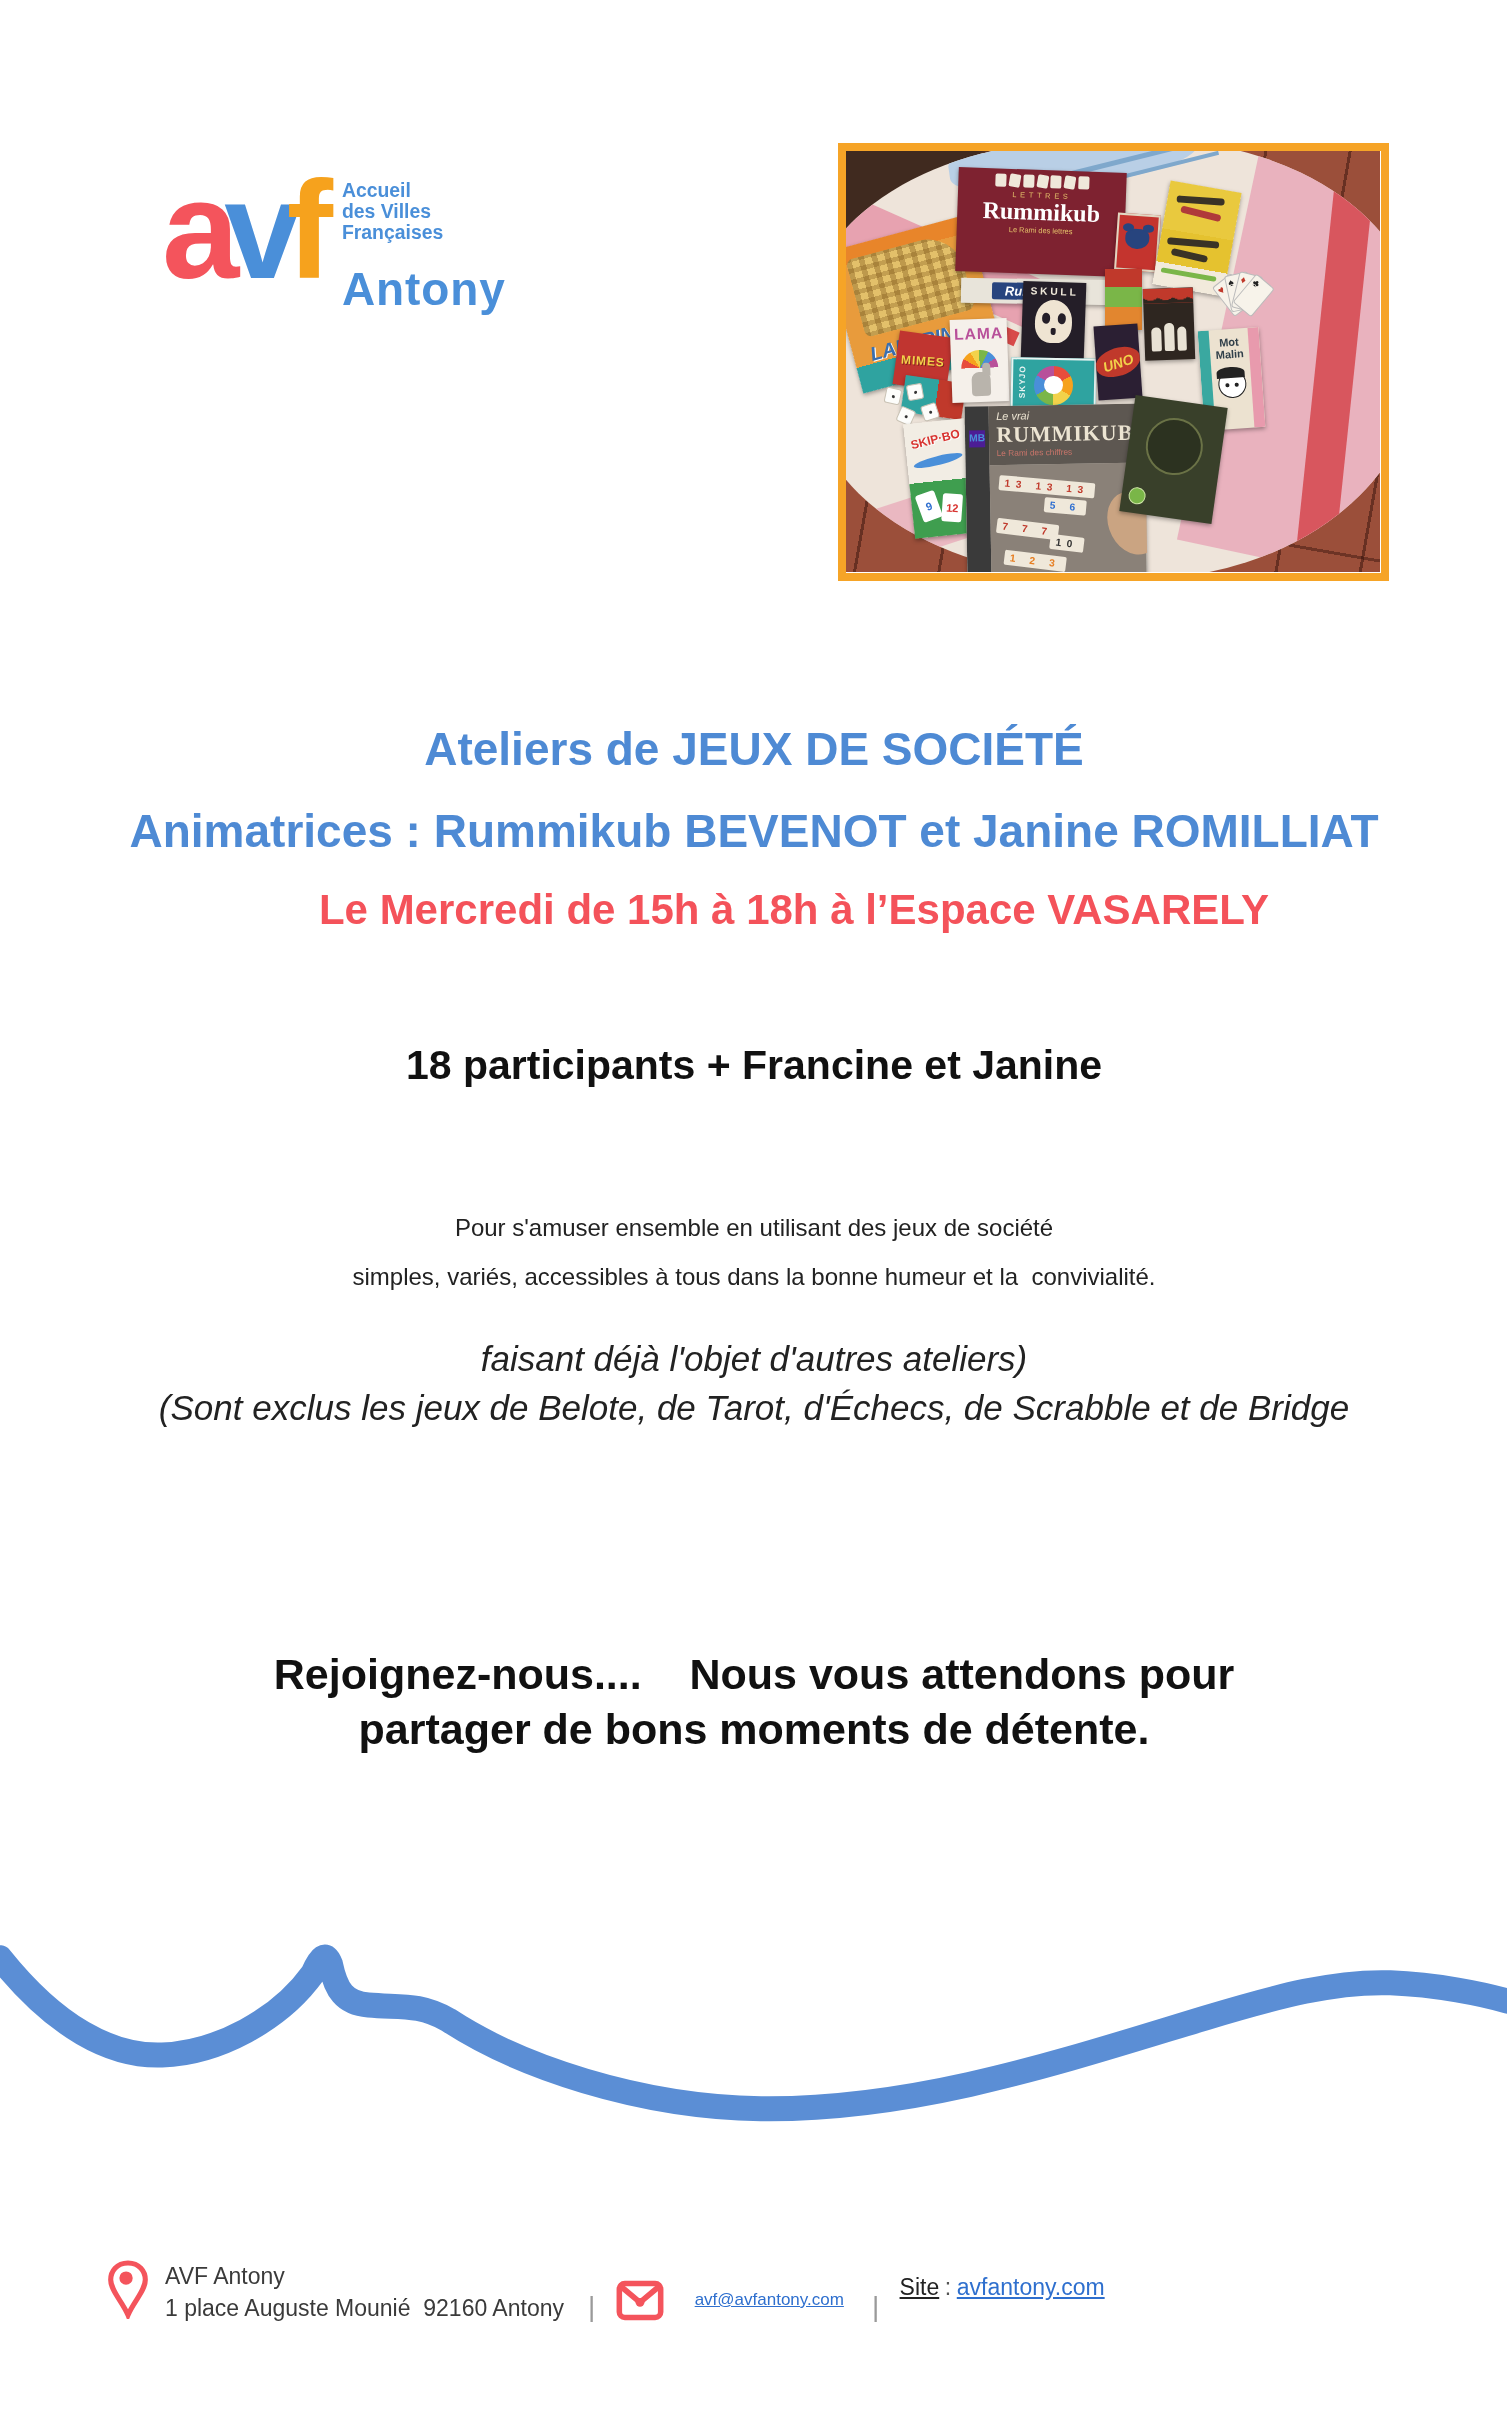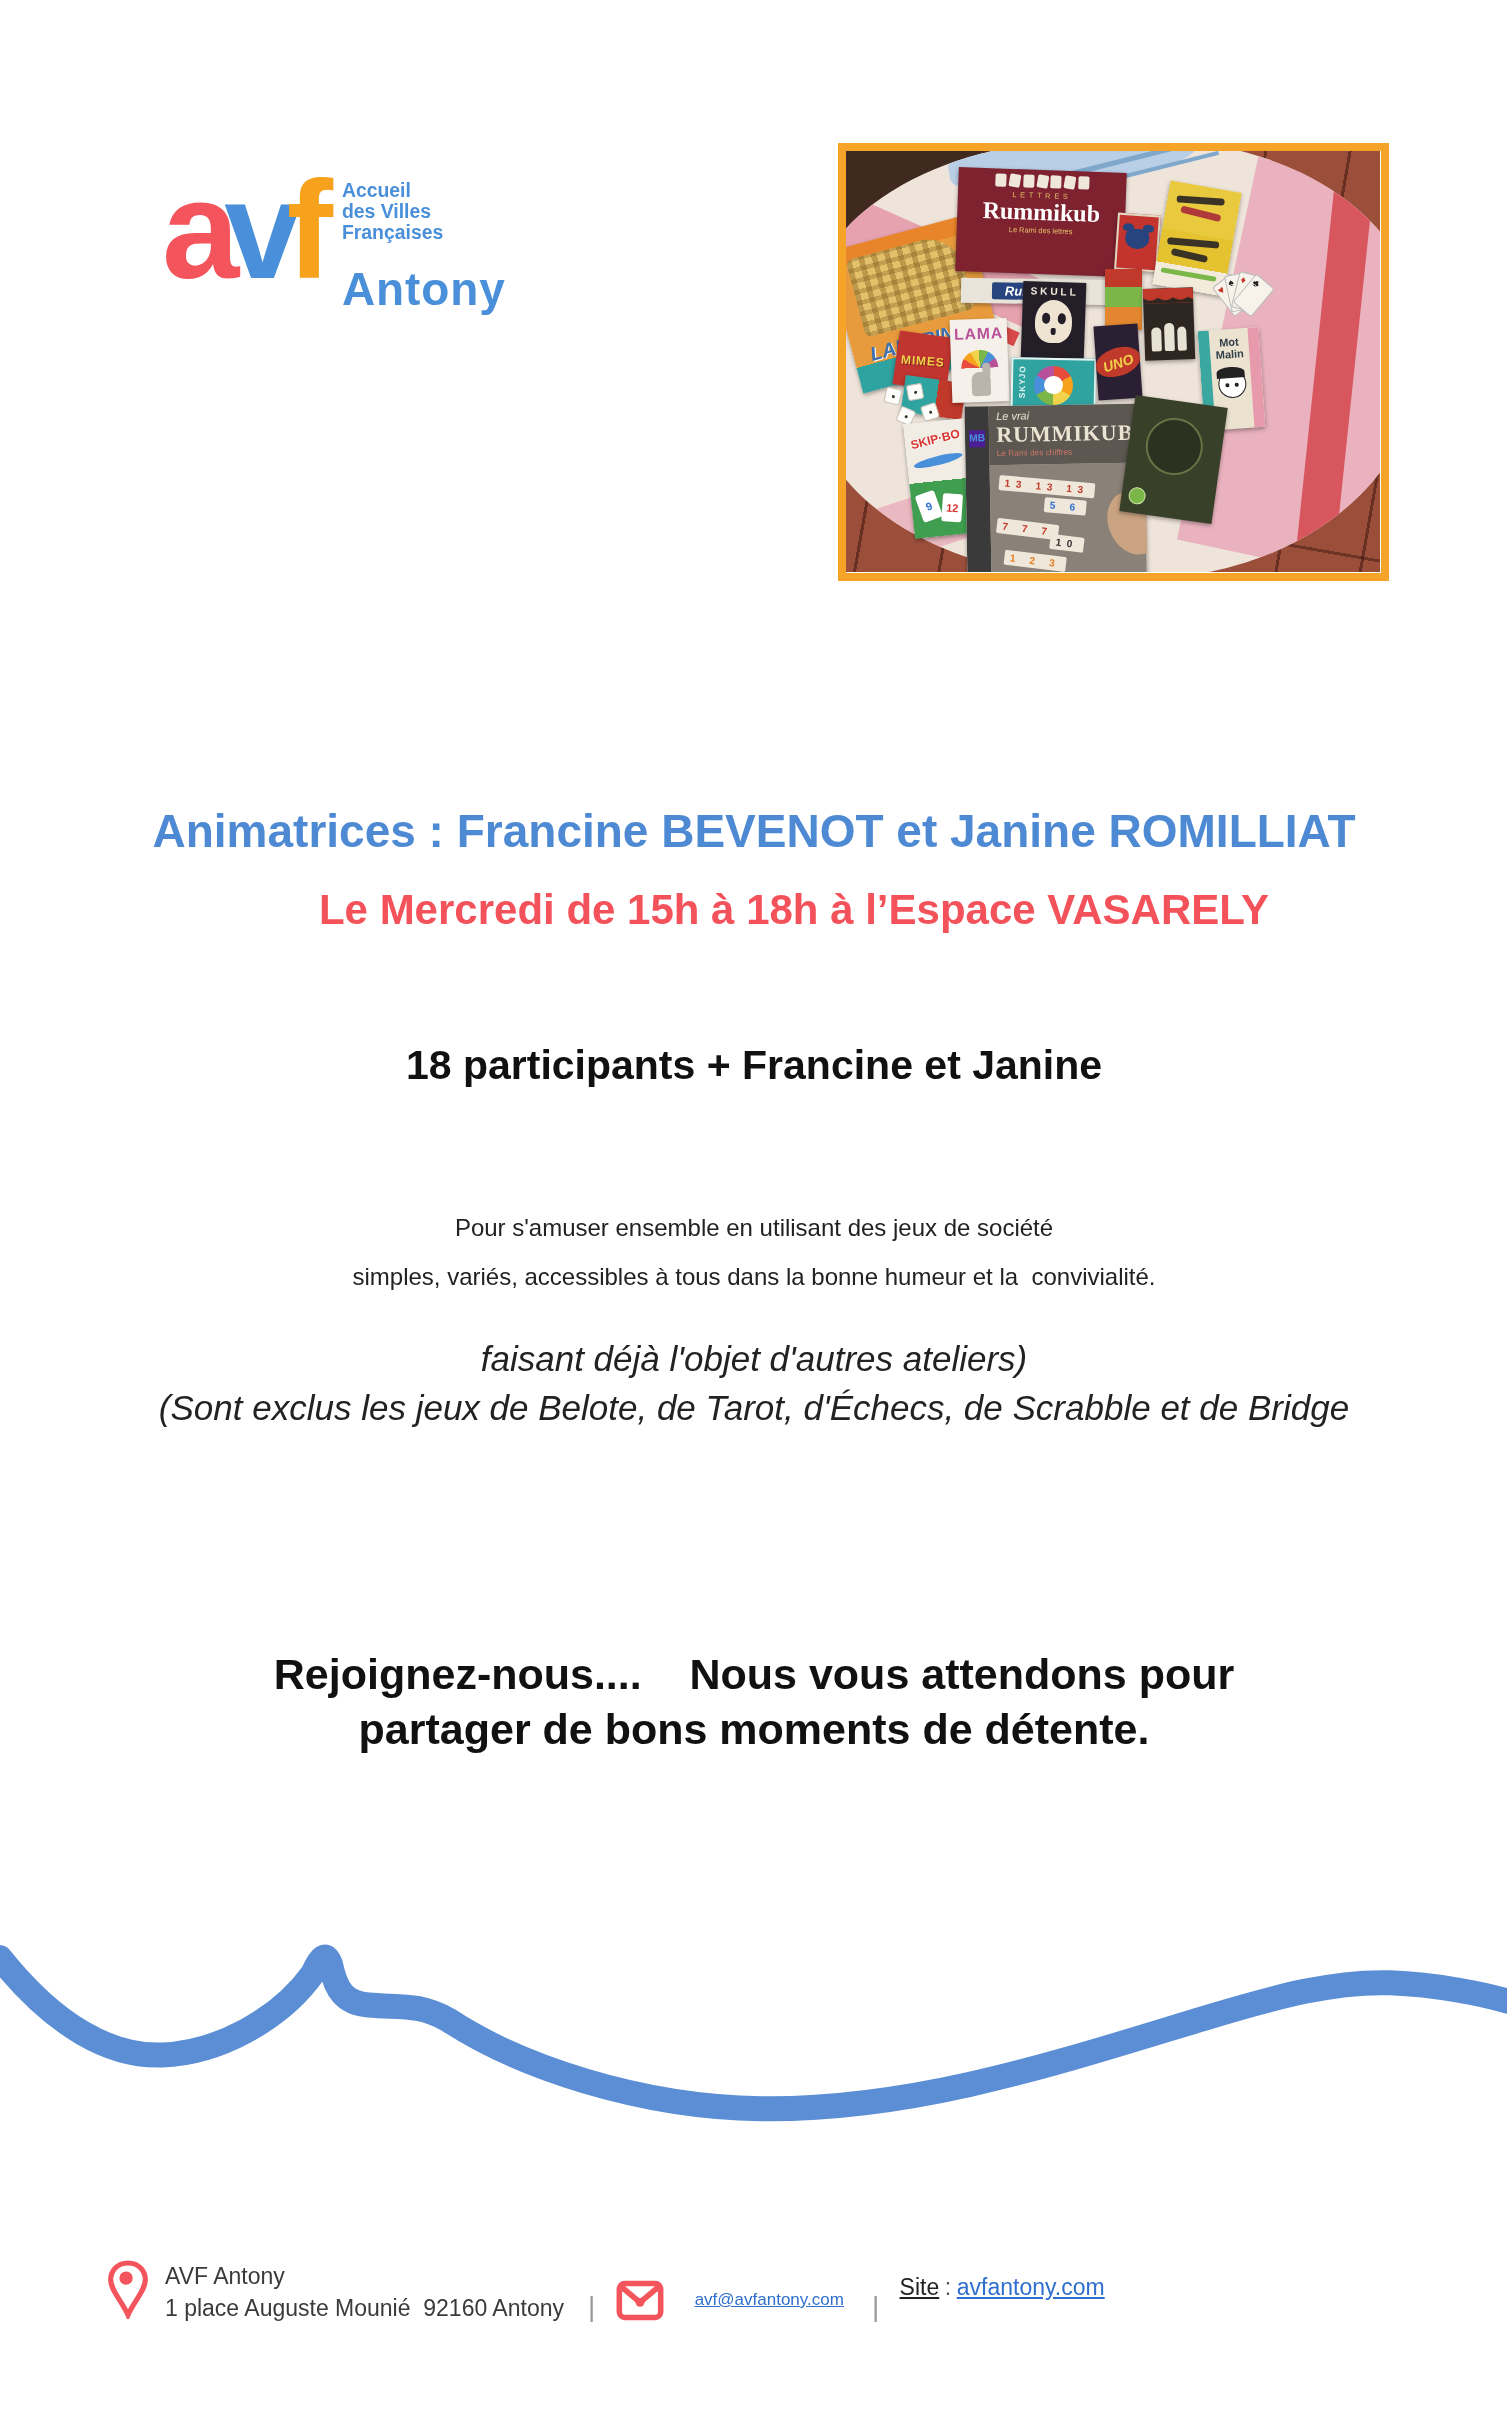--- a/index.html
+++ b/index.html
@@ -382,21 +382,22 @@
         </div>
       </div>
 
       <div class="game g-wazabi">
         <div class="wz-ring"></div>
         <div class="wz-badge"></div>
       </div>
     </div>
   </div>
 
-  <div class="center-line h-anim">Animatrices : Francine BEVENOT et Janine ROMILLIAT</div>
+  <div class="center-line h-title">Ateliers de JEUX DE SOCIÉTÉ</div>
+  <div class="center-line h-anim">Animatrices : Rummikub BEVENOT et Janine ROMILLIAT</div>
   <div class="center-line h-sched">Le Mercredi de 15h à 18h à l’Espace VASARELY</div>
   <div class="center-line h-part">18 participants + Francine et Janine</div>
 
   <div class="center-line b-intro">
     <div>Pour s'amuser ensemble en utilisant des jeux de société</div>
     <div>simples, variés, accessibles à tous dans la bonne humeur et la &nbsp;convivialité.</div>
   </div>
   <div class="center-line b-excl">
     <div>faisant déjà l'objet d'autres ateliers)</div>
     <div>(Sont exclus les jeux de Belote, de Tarot, d'Échecs, de Scrabble et de Bridge</div>

